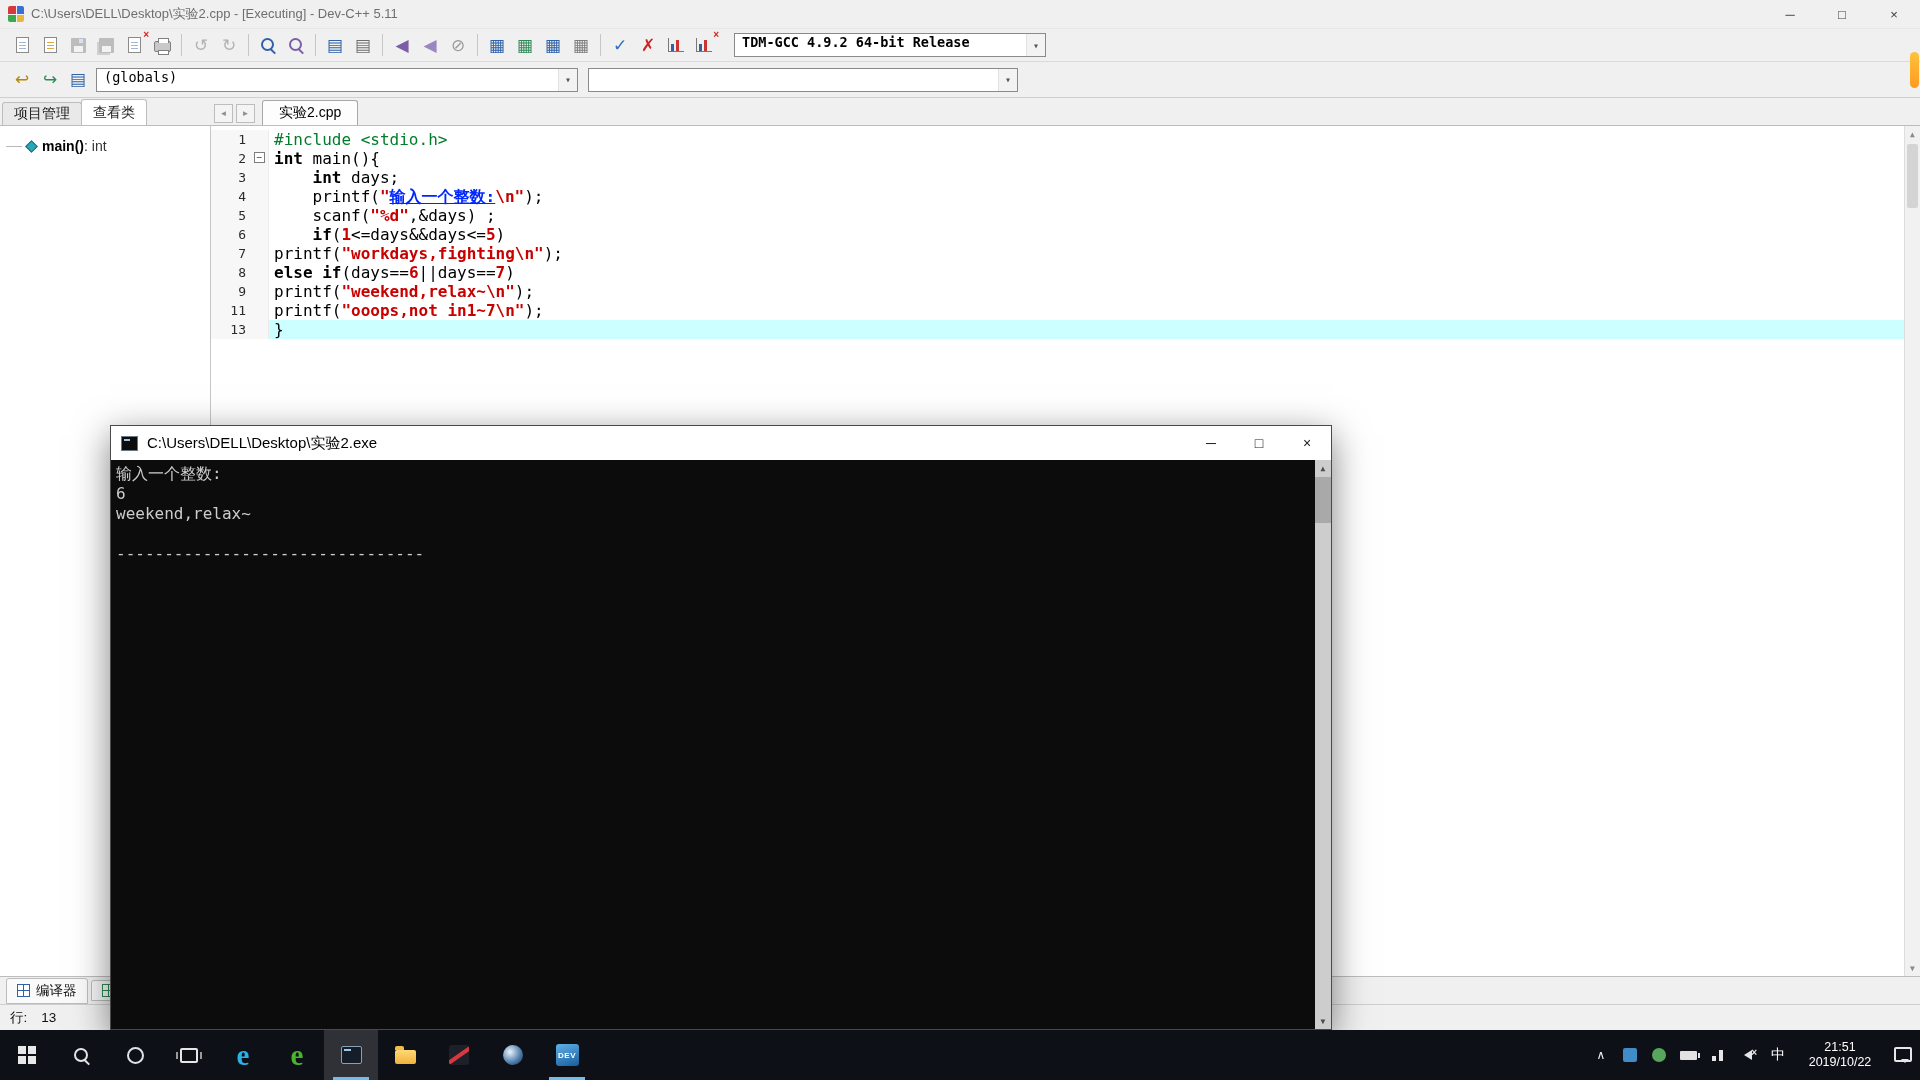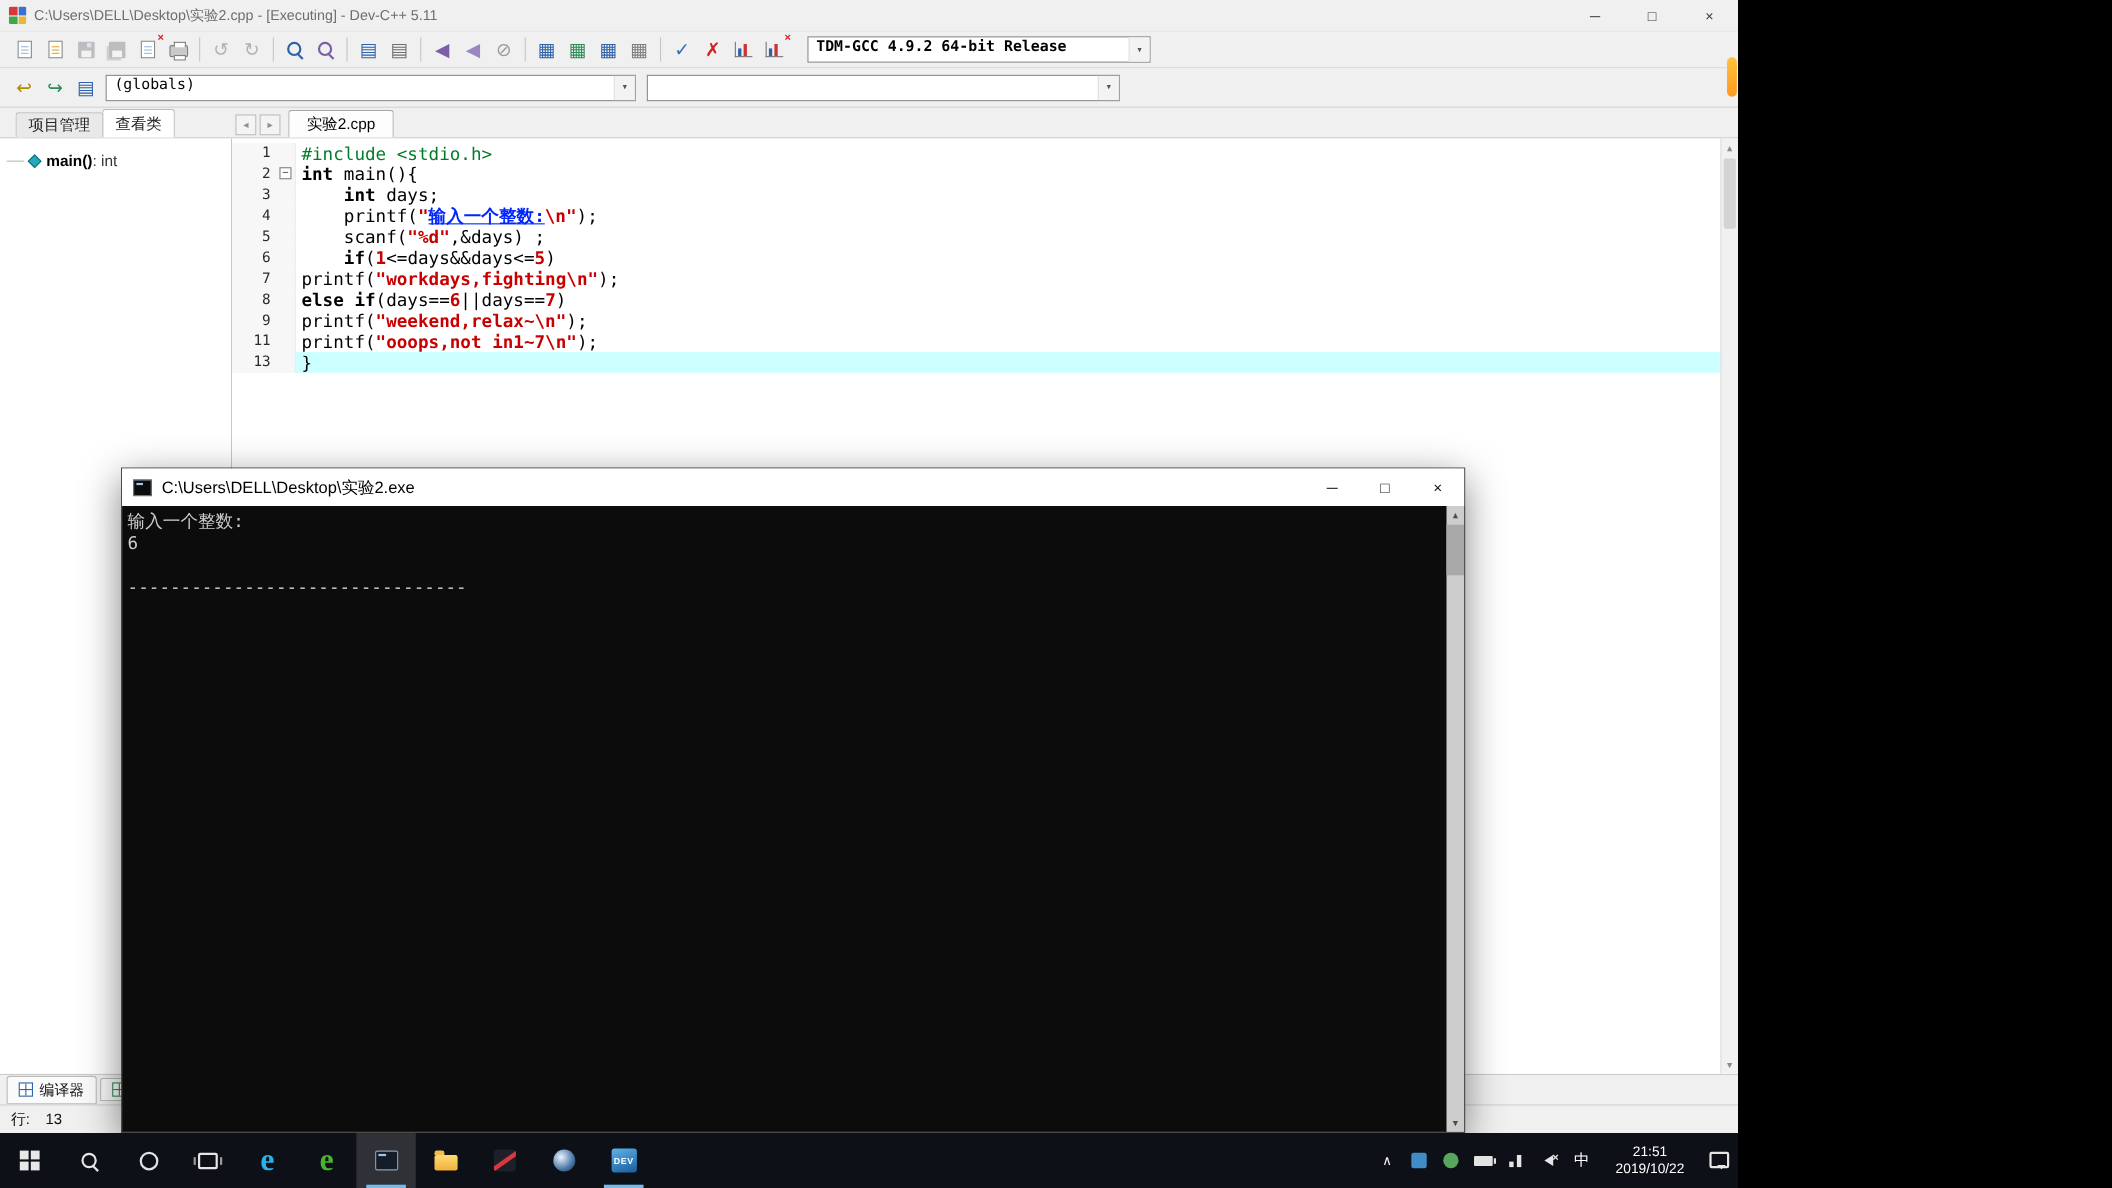--- a/index.html
+++ b/index.html
@@ -1,18 +1,18 @@
 <!DOCTYPE html>
 <html><head>
 <meta charset="utf-8">
 <style>
   *{margin:0;padding:0;box-sizing:border-box}
   html,body{width:1920px;height:1080px;overflow:hidden;background:#000;
     font-family:"Liberation Sans",sans-serif;}
-  .screen{position:relative;width:1580px;height:1080px;background:#bef264;overflow:hidden}
+  .screen{position:relative;width:1920px;height:1080px;background:#bef264;overflow:hidden}
 
   
   .ide{position:absolute;left:0;top:0;right:0;bottom:50px;display:flex;flex-direction:column;background:#f0f0f0}
   .titlebar{height:28px;display:flex;align-items:center;padding-left:8px;background:#f0f0f0}
   .app-logo{width:16px;height:16px;display:grid;grid-template-columns:1fr 1fr;grid-template-rows:1fr 1fr;gap:1px;border-radius:2px;overflow:hidden}
   .app-logo i:nth-child(1){background:#d43a3a}.app-logo i:nth-child(2){background:#3a6fd4}
   .app-logo i:nth-child(3){background:#3aa84c}.app-logo i:nth-child(4){background:#e8b73a}
   .title-text{color:#6e6e6e;font-size:13px;margin-left:7px;flex:1;white-space:nowrap;overflow:hidden}
   .win-controls{display:flex;height:100%}
   .win-btn{width:52px;display:flex;align-items:center;justify-content:center;color:#3c3c3c;font-size:13px}
@@ -53,21 +53,21 @@
   .i-find::before,.i-find2::before{content:"";position:absolute;left:2px;top:2px;width:9px;height:9px;border:2px solid #2f62a8;border-radius:50%}
   .i-find2::before{border-color:#7b5ea7}
   .i-find::after,.i-find2::after{content:"";position:absolute;left:12px;top:12px;width:7px;height:2px;background:#2f62a8;transform:rotate(45deg);transform-origin:0 0}
   .i-find2::after{background:#7b5ea7}
   .i-chart{width:16px;height:14px;position:relative;border-left:1px solid #777;border-bottom:1px solid #777}
   .i-chart::before{content:"";position:absolute;left:2px;bottom:0;width:3px;height:7px;background:#2f62a8}
   .i-chart::after{content:"";position:absolute;left:7px;bottom:0;width:3px;height:11px;background:#cc3333;box-shadow:5px 5px 0 -2px #2f62a8}
 
   
   .tabrow{height:28px;display:flex;align-items:flex-end;background:#f0f0f0;border-bottom:1px solid #bdbdbd}
-  .side-tabs-wrap{width:211px;display:flex;align-items:flex-end;padding-left:14px}
+  .side-tabs-wrap{width:211px;display:flex;align-items:flex-end;padding-left:2px}
   .side-tab{height:23px;padding:0 11px;display:flex;align-items:center;font-size:14px;background:#e9e9e9;
     border:1px solid #bdbdbd;border-bottom:none;border-radius:3px 3px 0 0;margin-right:-1px;color:#222}
   .side-tab.active{background:#fff;height:26px}
   .tab-scroll{width:19px;height:19px;border:1px solid #bdbdbd;background:#f4f4f4;display:flex;align-items:center;
     justify-content:center;font-size:8px;color:#909090;margin:0 0 2px 3px}
   .ed-tab{height:25px;margin-left:7px;padding:0 16px;background:#fdfdfd;border:1px solid #a8a8a8;border-bottom:none;
     border-radius:3px 3px 0 0;display:flex;align-items:center;font-size:14px;color:#000}
 
   
   .main{flex:1;display:flex;min-height:0;position:relative;background:#fff}
@@ -370,20 +370,21 @@
       <div class="i-conhost-title"></div>
       <div class="console-title">C:\Users\DELL\Desktop\实验2.exe</div>
       <div class="cbtn">─</div>
       <div class="cbtn">□</div>
       <div class="cbtn">×</div>
     </div>
     <div class="console-body">
       <div>
           <div class="cline">输入一个整数:</div>
           <div class="cline">6</div>
+          <div class="cline">weekend,relax~</div>
           <div class="cline"></div>
           <div class="cline">--------------------------------</div>
         </div>
       <div class="cscroll">
         <div class="cs-arrow">▲</div>
         <div class="cs-thumb"></div>
         <div class="cs-arrow down">▼</div>
       </div>
     </div>
   </div>

